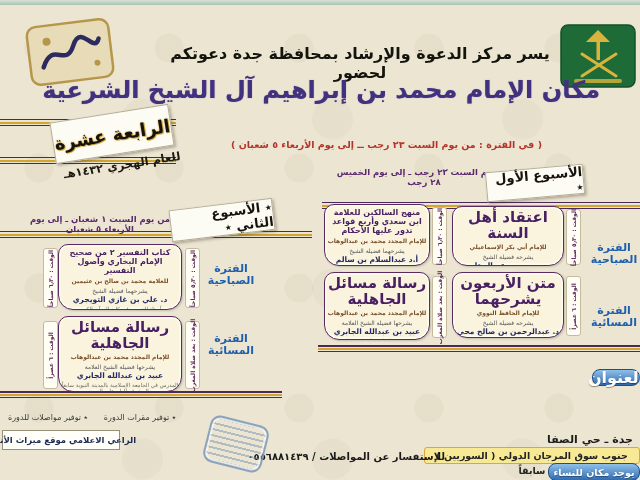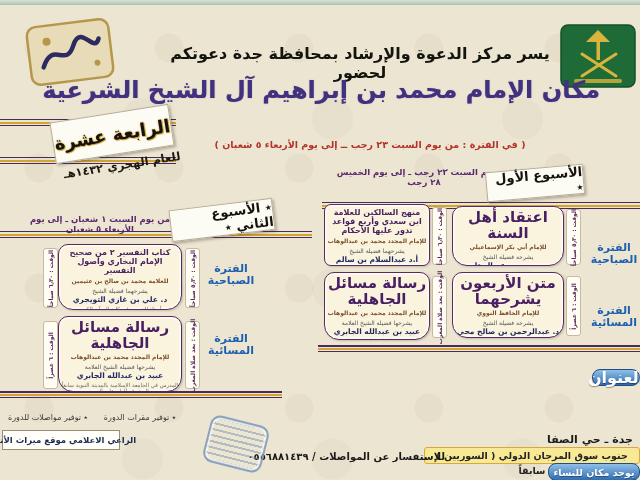--- a/index.html
+++ b/index.html
@@ -15,21 +15,21 @@
   .abs{position:absolute;}
   .top-band{left:0;top:0;width:640px;height:5px;background:linear-gradient(#d7e2d4,#a9c2b2);}
   
   .rule{height:7px;background:linear-gradient(
       #4a2a5a 0 1.5px, transparent 1.5px 2.6px,
       #d2a52c 2.6px 4.9px, transparent 4.9px 5.8px,
       #4a2a5a 5.8px 7px);}
   .invite{font-size:16px;font-weight:bold;color:#14140f;text-align:center;}
   .title{font-size:24px;font-weight:bold;color:#42317f;text-align:center;white-space:nowrap;
          text-shadow:0 0 1px rgba(66,49,127,.55);}
-  .period{font-size:9.5px;font-weight:bold;color:#b5342a;text-align:center;}
+  .period{font-size:9.5px;font-weight:bold;color:#b5342a;margin-left:12px;}
   .badge{background:#fdfcf4;border:1px solid #b5ad97;box-shadow:1.5px 2px 3px rgba(60,50,30,.35);
          display:flex;align-items:center;justify-content:center;font-weight:900;color:#17130c;}
   .edition-badge{font-size:18px;text-shadow:0 0 2px #c79a2e,1px 1px 0 #d8b24a;}
   .edition-year{font-size:11.5px;font-weight:bold;color:#1c1812;text-align:center;}
   .week-badge{font-size:13px;}
   .range{font-size:8.5px;font-weight:bold;color:#5b2a6e;text-align:center;}
   .card{background:#faf4de;border:1.5px solid #5c2a60;border-radius:10px 10px 15px 15px;
         box-shadow:inset 0 0 0 1.5px #fffdf2,1px 1px 2px rgba(0,0,0,.18);
         text-align:center;padding:3px 2px;box-sizing:border-box;overflow:hidden;}
   .c-title{font-size:15px;font-weight:bold;color:#481f62;line-height:1.05;}
@@ -110,21 +110,21 @@
     <div class="c-author">للإمام أبي بكر الإسماعيلي</div>
     <div class="c-intro">يشرحه فضيلة الشيخ</div>
     <div class="c-sheikh">د. محمد بن عبدالوهاب العقيل</div>
     <div class="c-bio first">أستاذ العقيدة المشارك بكلية الدعوة وأصول الدين</div>
 
   </div>
   <div class="abs tstrip" style="left:566px;top:209px;width:13px;height:54px;">
       <span>الوقت : ٥٫٣٠ صباحاً</span>
     </div>
 
-  <div class="abs card" style="left:324px;top:204px;width:106px;height:62px;border-radius:7px;">
+  <div class="abs card" style="left:324px;top:204px;width:106px;height:62px;">
     <div class="c-title small">منهج السالكين للعلامة ابن سعدي وأربع قواعد تدور عليها الأحكام</div>
     <div class="c-author">للإمام المجدد محمد بن عبدالوهاب</div>
     <div class="c-intro">يشرحهما فضيلة الشيخ</div>
     <div class="c-sheikh">أ.د عبدالسلام بن سالم السحيمي</div>
 
   </div>
   <div class="abs tstrip" style="left:432px;top:207px;width:13px;height:56px;">
       <span>الوقت : ٦٫٣٠ صباحاً</span>
     </div>
   <div class="abs plabel" style="left:589px;top:242px;width:50px;">الفترة الصباحية</div>

